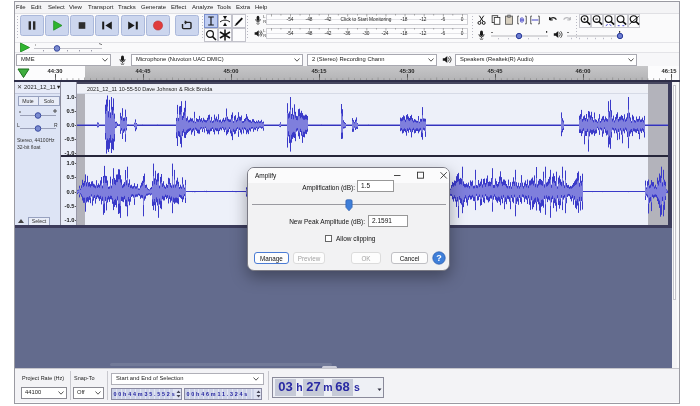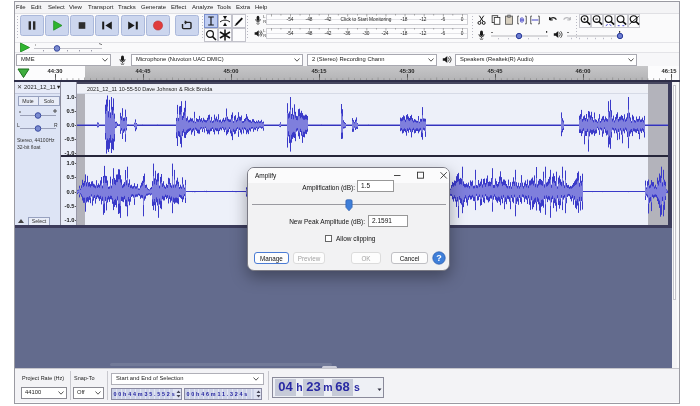--- a/index.html
+++ b/index.html
@@ -533,23 +533,23 @@
 <div style="position:absolute;left:184px;top:388px;width:78px;height:12px;background:#dfe3f3;border:1px solid #8a8aa2;"></div>
 <div style="position:absolute;left:185px;top:389px;width:69px;height:10px;background:repeating-linear-gradient(90deg,#cdd3e8 0 3.9px,#e2e6f4 3.9px 4.8px);"></div>
 <div style="position:absolute;left:186.5px;top:390.5px;font-size:5.4px;line-height:6.4px;color:#1c1c9c;font-weight:700;white-space:nowrap;transform:translateZ(0);letter-spacing:1.8px;">00h46m11.324s</div>
 <svg class="ab" style="left:256px;top:390px" width="5" height="8" viewBox="0 0 5 8">
     <path d="M0.5 3 L2.5 0.5 L4.5 3 Z M0.5 5 L2.5 7.5 L4.5 5 Z" fill="#445"></path>
   </svg>
 <div style="position:absolute;left:272px;top:377px;width:112px;height:21px;background:#eef0f5;border:1px solid #8a8a9a;"></div>
 <div style="position:absolute;left:275px;top:379px;width:21px;height:17px;background:#c6cad7;"></div>
 <div style="position:absolute;left:303px;top:379px;width:21px;height:17px;background:#c6cad7;"></div>
 <div style="position:absolute;left:332px;top:379px;width:21px;height:17px;background:#c6cad7;"></div>
-<div style="position:absolute;left:285.5px;top:380px;transform:translateX(-50%) translateZ(0);font-size:13px;line-height:14px;color:#2929a3;font-weight:700;white-space:nowrap;">04</div>
+<div style="position:absolute;left:285.5px;top:380px;transform:translateX(-50%) translateZ(0);font-size:13px;line-height:14px;color:#2929a3;font-weight:700;white-space:nowrap;">03</div>
 <div style="position:absolute;left:299.5px;top:382px;transform:translateX(-50%) translateZ(0);font-size:10.5px;line-height:11.5px;color:#2929a3;font-weight:700;white-space:nowrap;">h</div>
-<div style="position:absolute;left:313.5px;top:380px;transform:translateX(-50%) translateZ(0);font-size:13px;line-height:14px;color:#2929a3;font-weight:700;white-space:nowrap;">23</div>
+<div style="position:absolute;left:313.5px;top:380px;transform:translateX(-50%) translateZ(0);font-size:13px;line-height:14px;color:#2929a3;font-weight:700;white-space:nowrap;">27</div>
 <div style="position:absolute;left:328px;top:382px;transform:translateX(-50%) translateZ(0);font-size:10.5px;line-height:11.5px;color:#2929a3;font-weight:700;white-space:nowrap;">m</div>
 <div style="position:absolute;left:342.5px;top:380px;transform:translateX(-50%) translateZ(0);font-size:13px;line-height:14px;color:#2929a3;font-weight:700;white-space:nowrap;">68</div>
 <div style="position:absolute;left:357px;top:382px;transform:translateX(-50%) translateZ(0);font-size:10.5px;line-height:11.5px;color:#2929a3;font-weight:700;white-space:nowrap;">s</div>
 <svg class="ab" style="left:377px;top:388px" width="5" height="4" viewBox="0 0 5 4">
     <path d="M0.5 0.5 L2.5 3 L4.5 0.5 Z" fill="#334"></path>
   </svg>
 <div style="position:absolute;left:247px;top:167px;width:203px;height:104px;background:#f2f2f3;border:1px solid #7a7a84;border-radius:7px;box-shadow:0 6px 16px rgba(0,0,0,0.35);"></div>
 <div style="position:absolute;left:248px;top:168px;width:201px;height:15px;background:#fbfbfc;border-radius:6px 6px 0 0;"></div>
 <div style="position:absolute;left:255px;top:172px;font-size:6.5px;line-height:7.5px;color:#111;font-weight:400;white-space:nowrap;transform:translateZ(0);">Amplify</div>
 <svg class="ab" style="left:392px;top:171px" width="58" height="9" viewBox="0 0 58 9">

